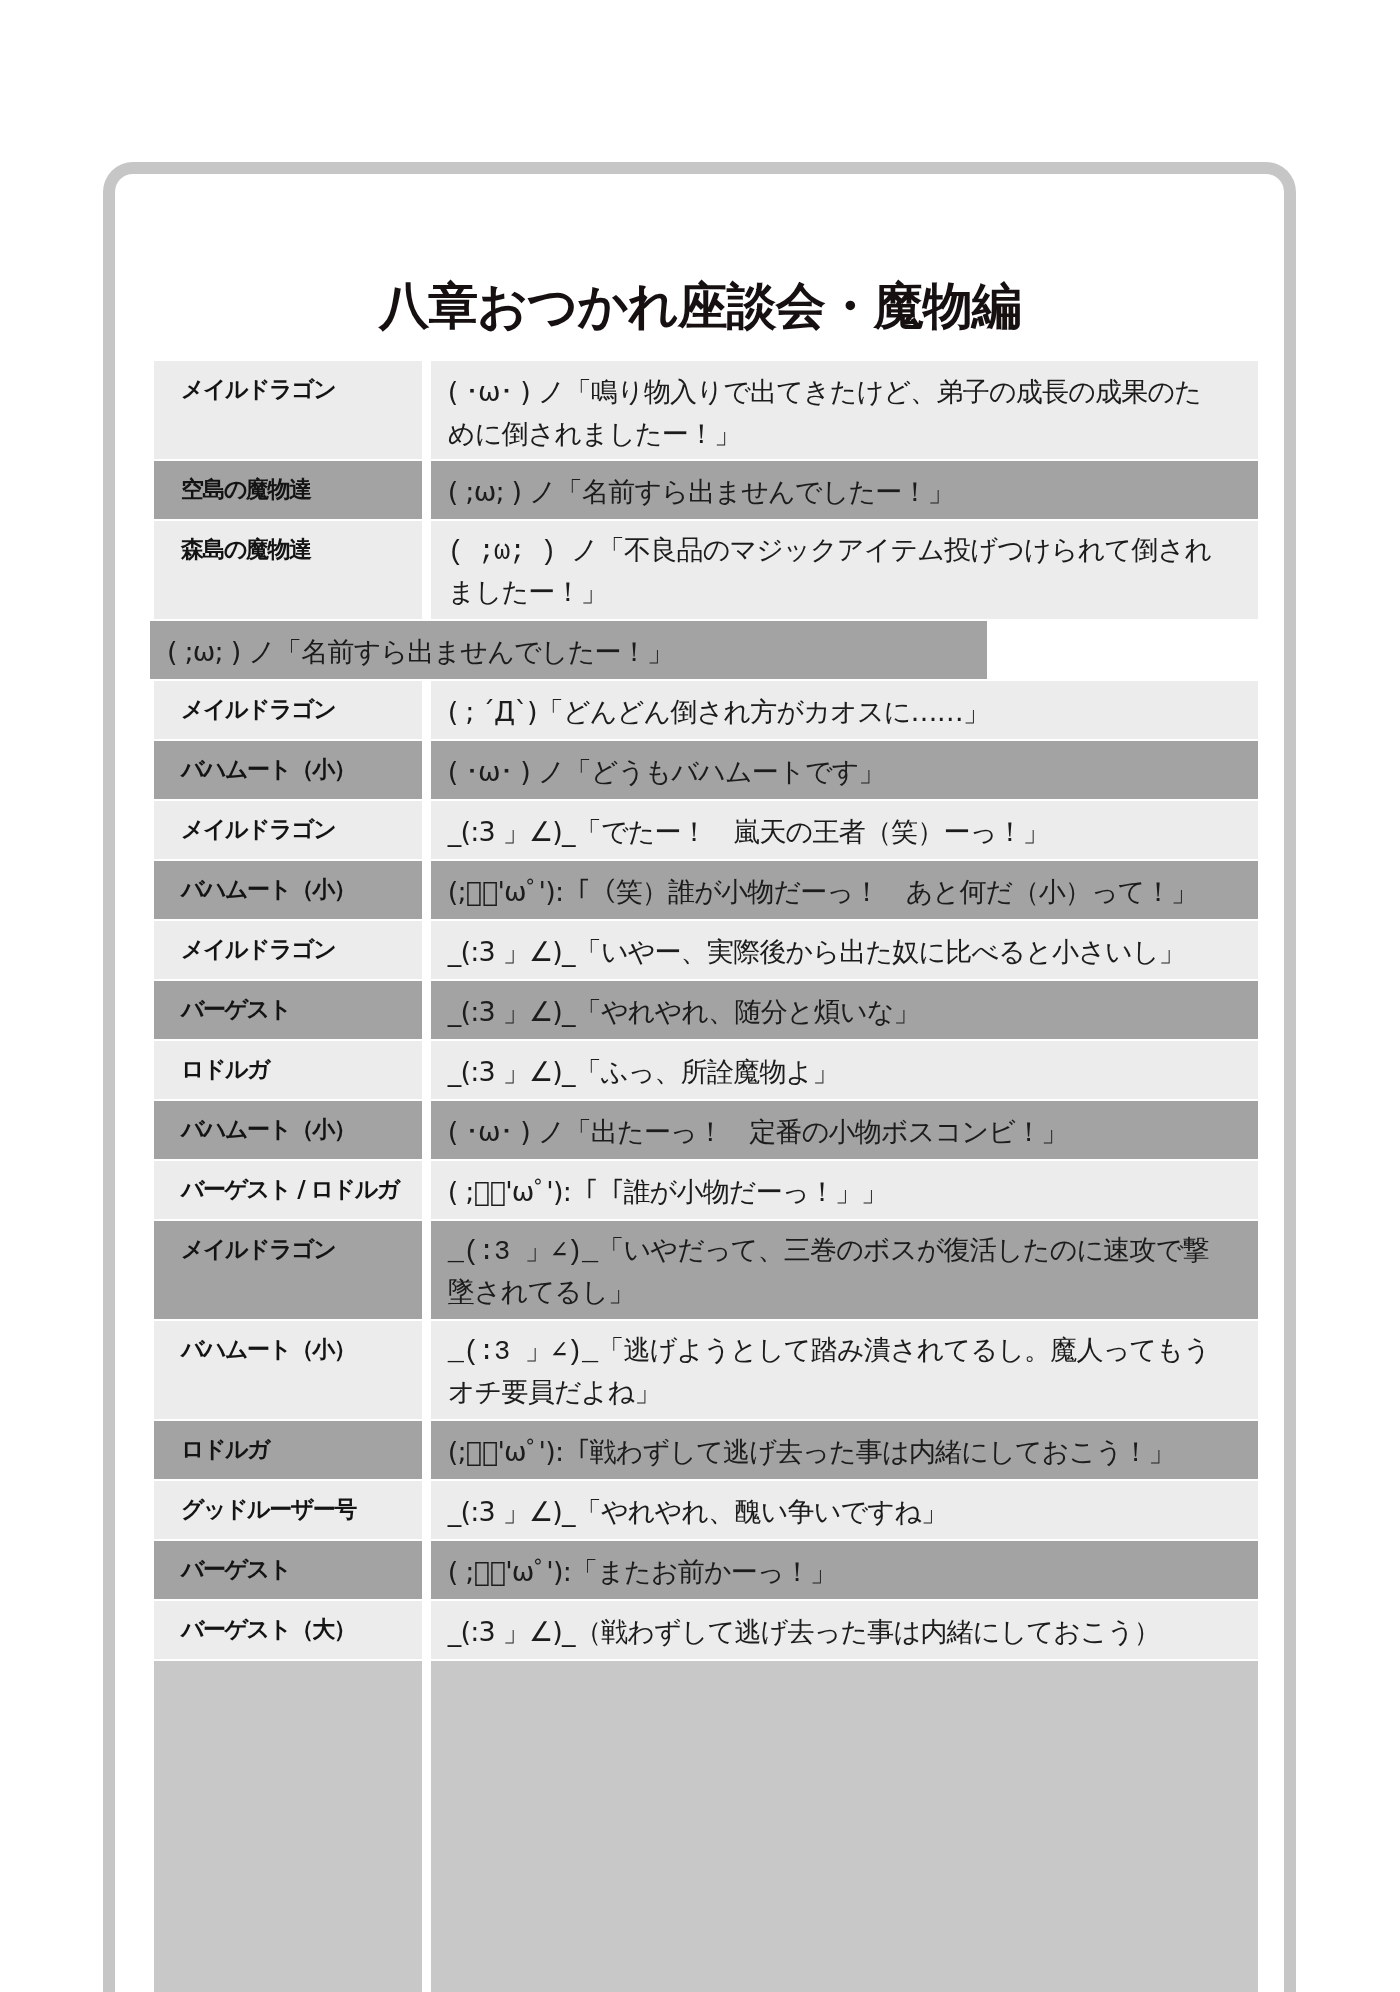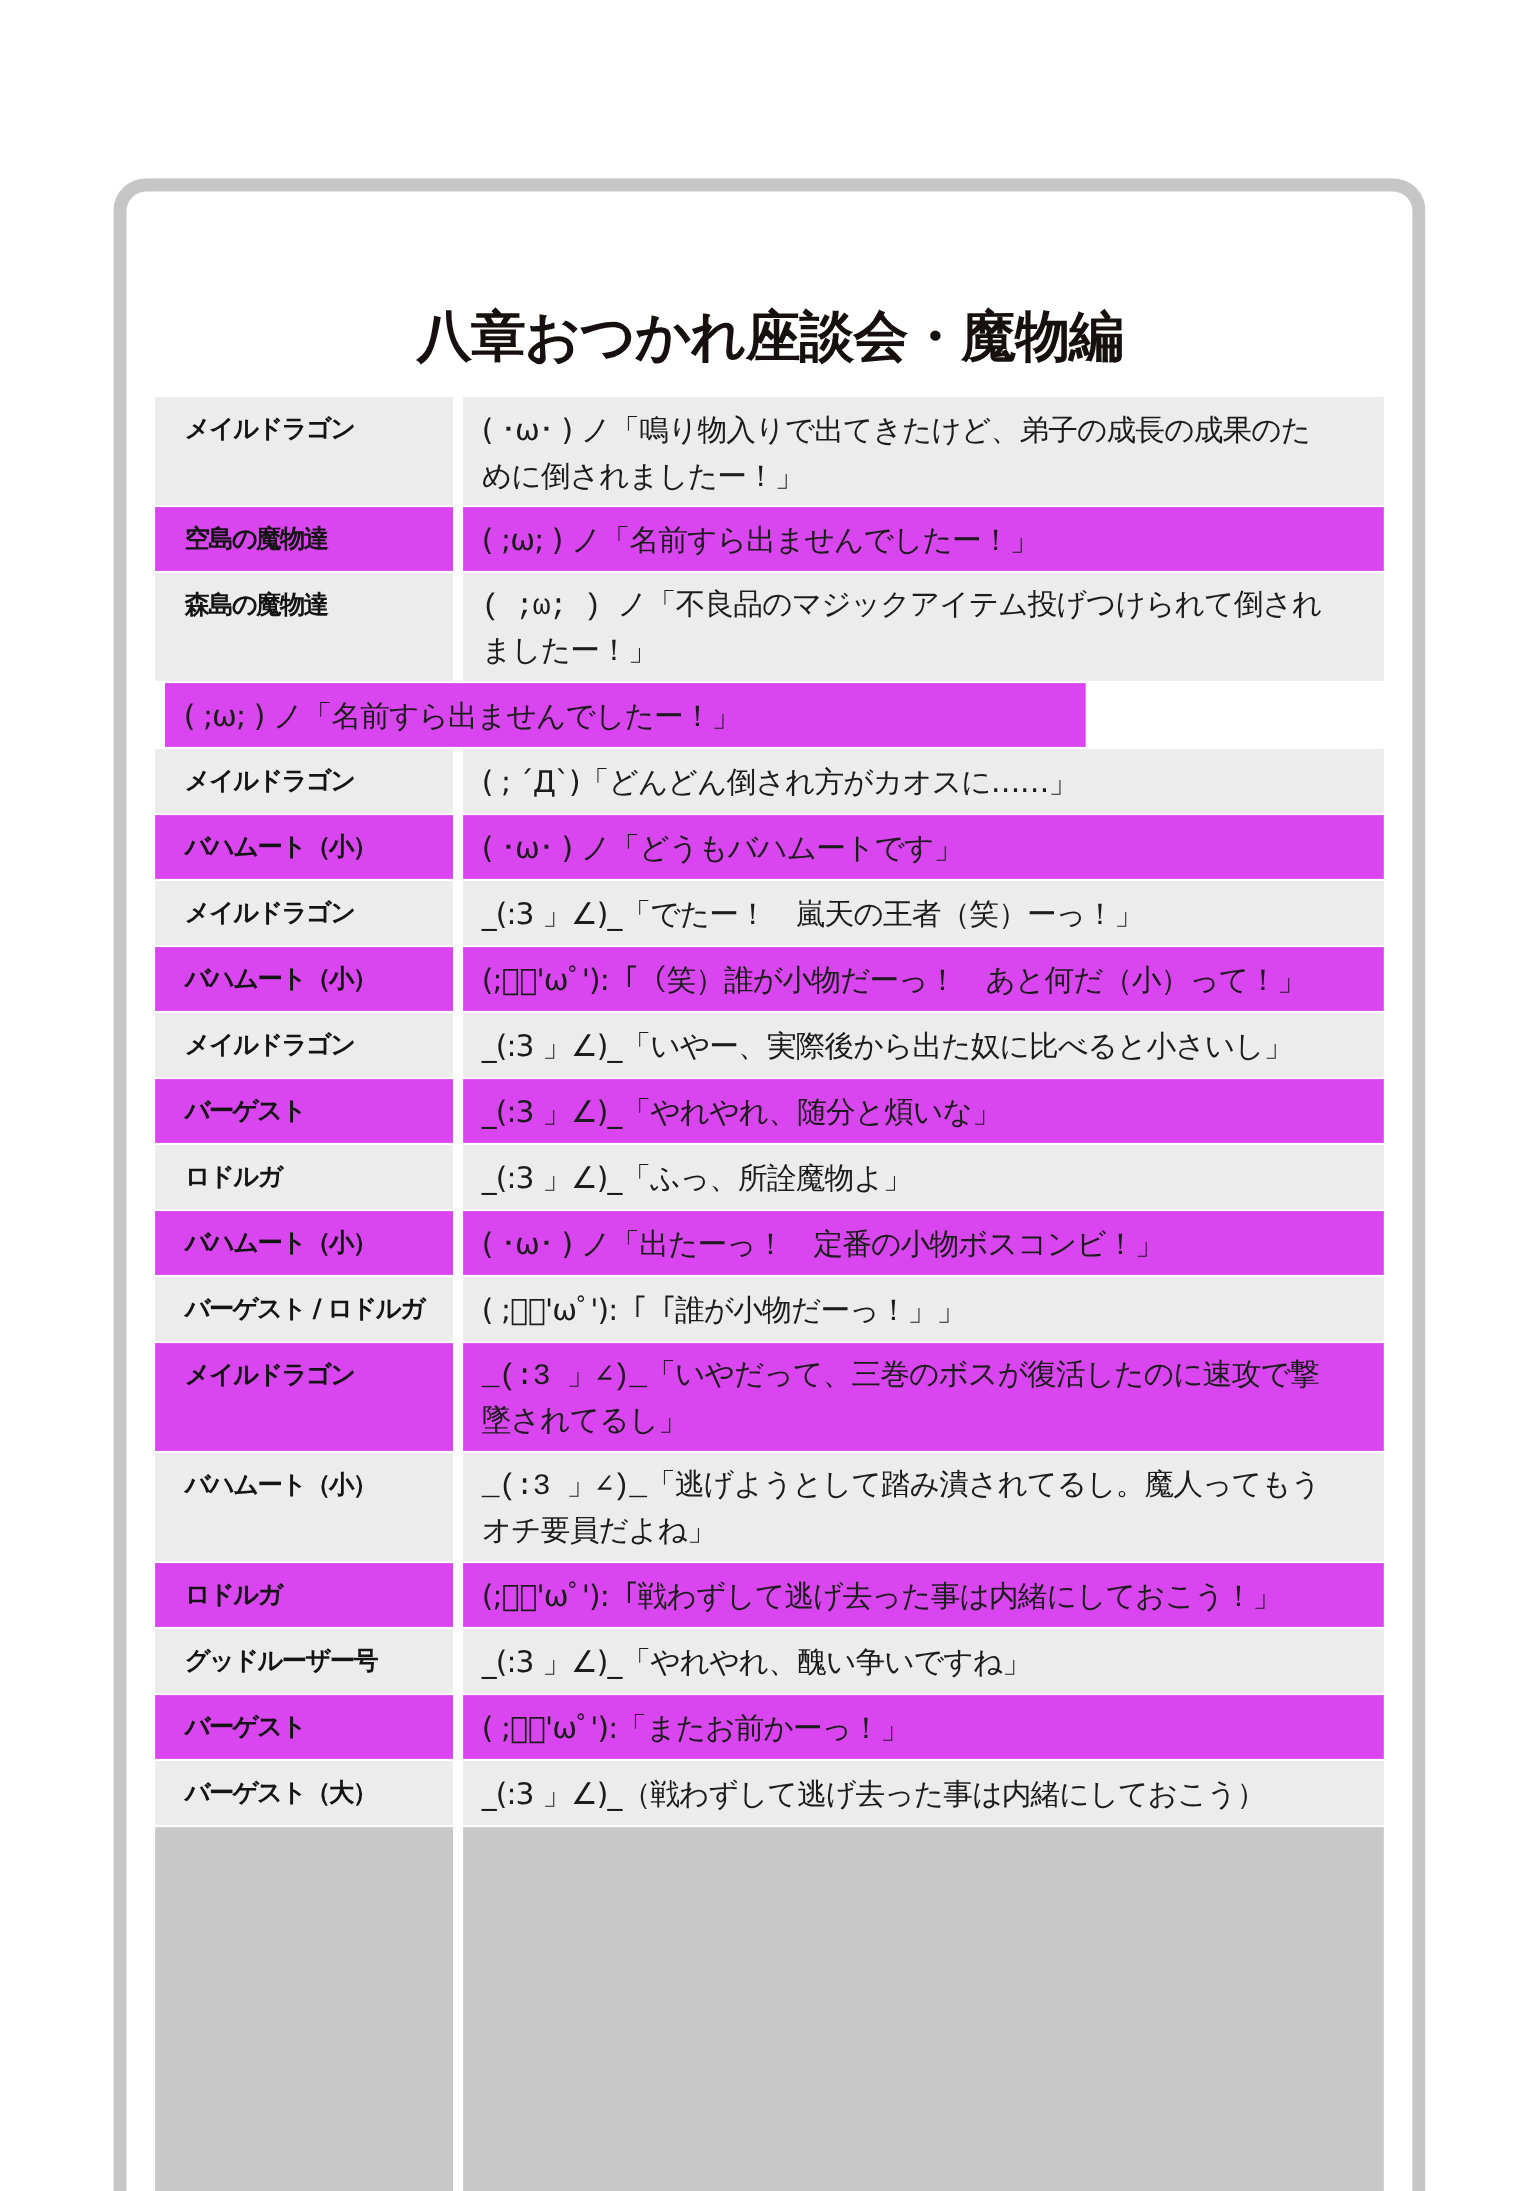--- a/index.html
+++ b/index.html
@@ -56,20 +56,21 @@
     }
     .name-cell {
       width: 271px;
       padding: 13px 0 0 27px;
       font-family: "DejaVu Sans", sans-serif;
       font-weight: bold;
       font-size: 23px;
       letter-spacing: -1.5px;
       color: #141414;
       white-space: nowrap;
+      margin-left: 13px;
     }
     .gap {
       width: 9px;
       background: #ffffff;
     }
     .line-cell {
       width: 837px;
       padding: 10px 40px 0 17px;
       font-family: "DejaVu Sans", sans-serif;
       font-size: 27px;
@@ -77,21 +78,21 @@
       line-height: 42px;
       color: #1c1c1c;
     }
     .row.single .name-cell,
     .row.single .line-cell { height: 58px; }
     .row.double .name-cell,
     .row.double .line-cell { height: 98px; font-family: Liberation Mono, monospace; }
     .row.light .name-cell,
     .row.light .line-cell { background: #ececec; }
     .row.dark .name-cell,
-    .row.dark .line-cell { background: #d946ef; }
+    .row.dark .line-cell { background: #a3a3a3; }
     .filler {
       display: flex;
       height: 400px;
     }
     .filler .name-cell,
     .filler .line-cell {
       background: #c8c8c8;
       padding: 0;
     }
   </style>

